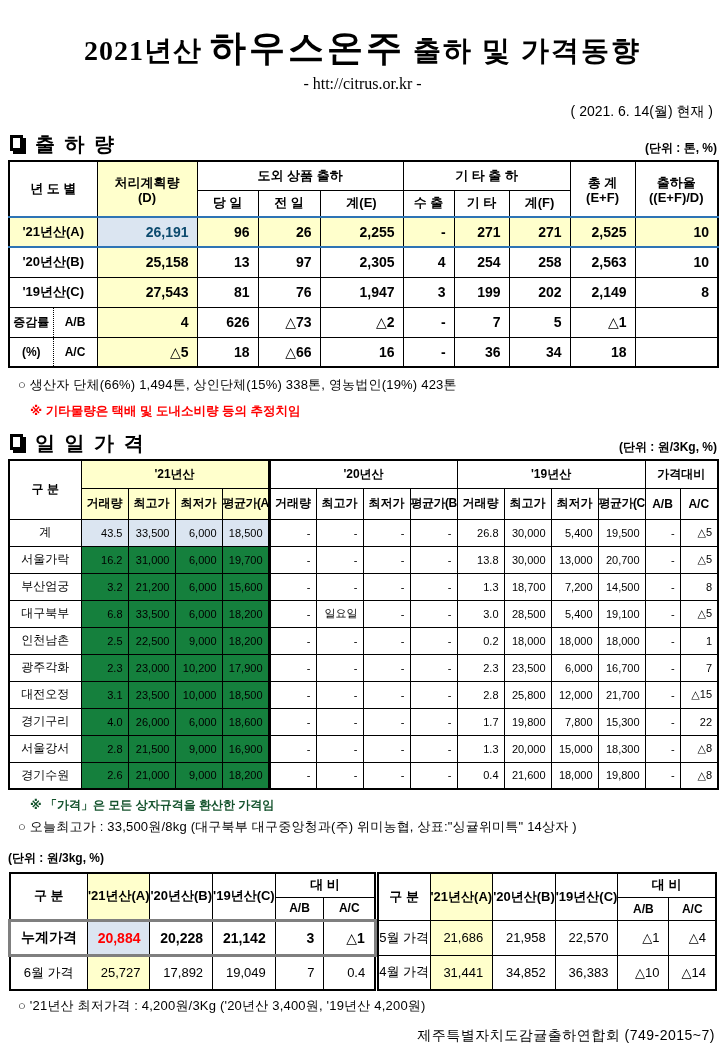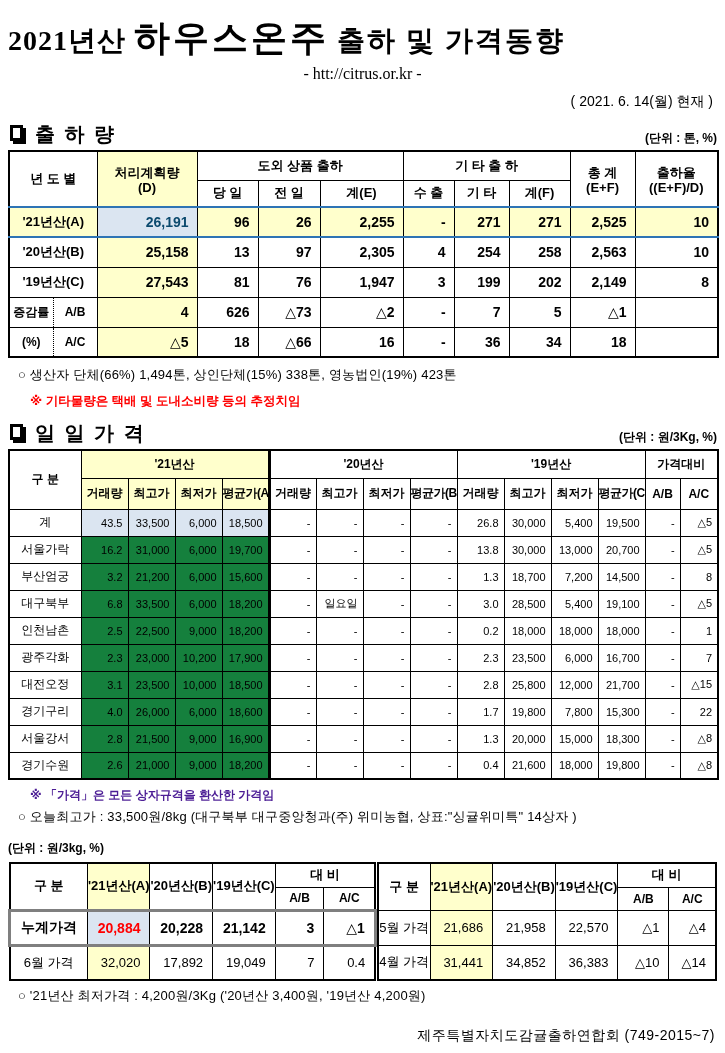--- a/index.html
+++ b/index.html
@@ -3,21 +3,21 @@
 <meta charset="utf-8">
 <style>
   * { margin:0; padding:0; box-sizing:border-box; }
   html,body { background:#fff; }
   .page {
     position:relative; width:725px; height:1053px; background:#fff;
     font-family:"Liberation Sans","DejaVu Sans",sans-serif; color:#000;
     padding:6px 8px 0 8px; overflow:hidden;
   }
   
-  .doc-title { margin-top:8px; white-space:nowrap; }
+  .doc-title { text-align:center; margin-top:18px; white-space:nowrap; }
   .t-year   { font-family:"Liberation Serif","DejaVu Serif",serif; font-size:28px; font-weight:bold; letter-spacing:1px; }
   .t-main   { font-size:36px; font-weight:900; letter-spacing:3px; margin:0 8px; }
   .t-suffix { font-family:"Liberation Serif","DejaVu Serif",serif; font-size:28px; font-weight:bold; letter-spacing:2px; }
   .doc-sub  { text-align:center; font-family:"Liberation Serif","DejaVu Serif",serif; font-size:16px; margin-top:2px; }
   .doc-date { text-align:right; font-size:14px; margin-top:10px; padding-right:4px; }
   
   .sec { display:flex; justify-content:space-between; align-items:flex-end; margin-top:10px; margin-bottom:2px; }
   .sec-left { display:flex; align-items:center; }
   .sq { display:inline-block; width:13px; height:16px; border:3px solid #000; background:#fff;
         box-shadow:3px 3px 0 #000; margin:0 12px 3px 2px; }
@@ -80,21 +80,21 @@
   .t3 td.col2, .t3 td.col3, .t3 td.col4 { border-left:1px dotted #000; }
   .t3 tbody tr:nth-child(2) th, .t3 tbody tr:nth-child(2) td { border-top:1px dotted #000; }
   .t3a tbody tr:first-child th, .t3a tbody tr:first-child td {
       border-top:3px solid #7F7F7F; border-bottom:3px solid #7F7F7F; font-weight:bold; font-size:14px; }
   .t3a tbody tr:first-child th { border-left:3px solid #7F7F7F; }
   .t3a tbody tr:first-child td.col4 { border-right:3px solid #7F7F7F; }
   .t3a tbody tr:first-child td.col0 { background:#DBE5F1; color:#FF0000; }
   
   .note  { font-size:13px; margin-top:8px; padding-left:10px; letter-spacing:0.2px; }
   .note-red  { color:#FF0000; font-weight:bold; font-size:12.5px; padding-left:22px; margin-top:9px; }
-  .note-blue { color:#4c1d95; font-weight:bold; font-size:12px; padding-left:22px; margin-top:7px; }
+  .note-blue { color:#14532d; font-weight:bold; font-size:12px; padding-left:22px; margin-top:7px; }
   .footer { position:absolute; right:10px; bottom:8px; font-size:14px; letter-spacing:0.5px; }
 </style>
 </head>
 <body>
 
 <div class="page">
 
   <div class="doc-title">
     <span class="t-year">2021년산</span><span class="t-main">하우스온주</span><span class="t-suffix">출하 및 가격동향</span>
   </div>
@@ -469,21 +469,21 @@
           <tr>
             <th>누계가격</th>
             <td class="col0">20,884</td>
             <td class="col1">20,228</td>
             <td class="col2">21,142</td>
             <td class="col3">3</td>
             <td class="col4">△1</td>
           </tr>
           <tr>
             <th>6월 가격</th>
-            <td class="col0">32,020</td>
+            <td class="col0">25,727</td>
             <td class="col1">17,892</td>
             <td class="col2">19,049</td>
             <td class="col3">7</td>
             <td class="col4">0.4</td>
           </tr>
         </tbody>
     </table>
 
     <table class="t3 t3b">
       <colgroup>

